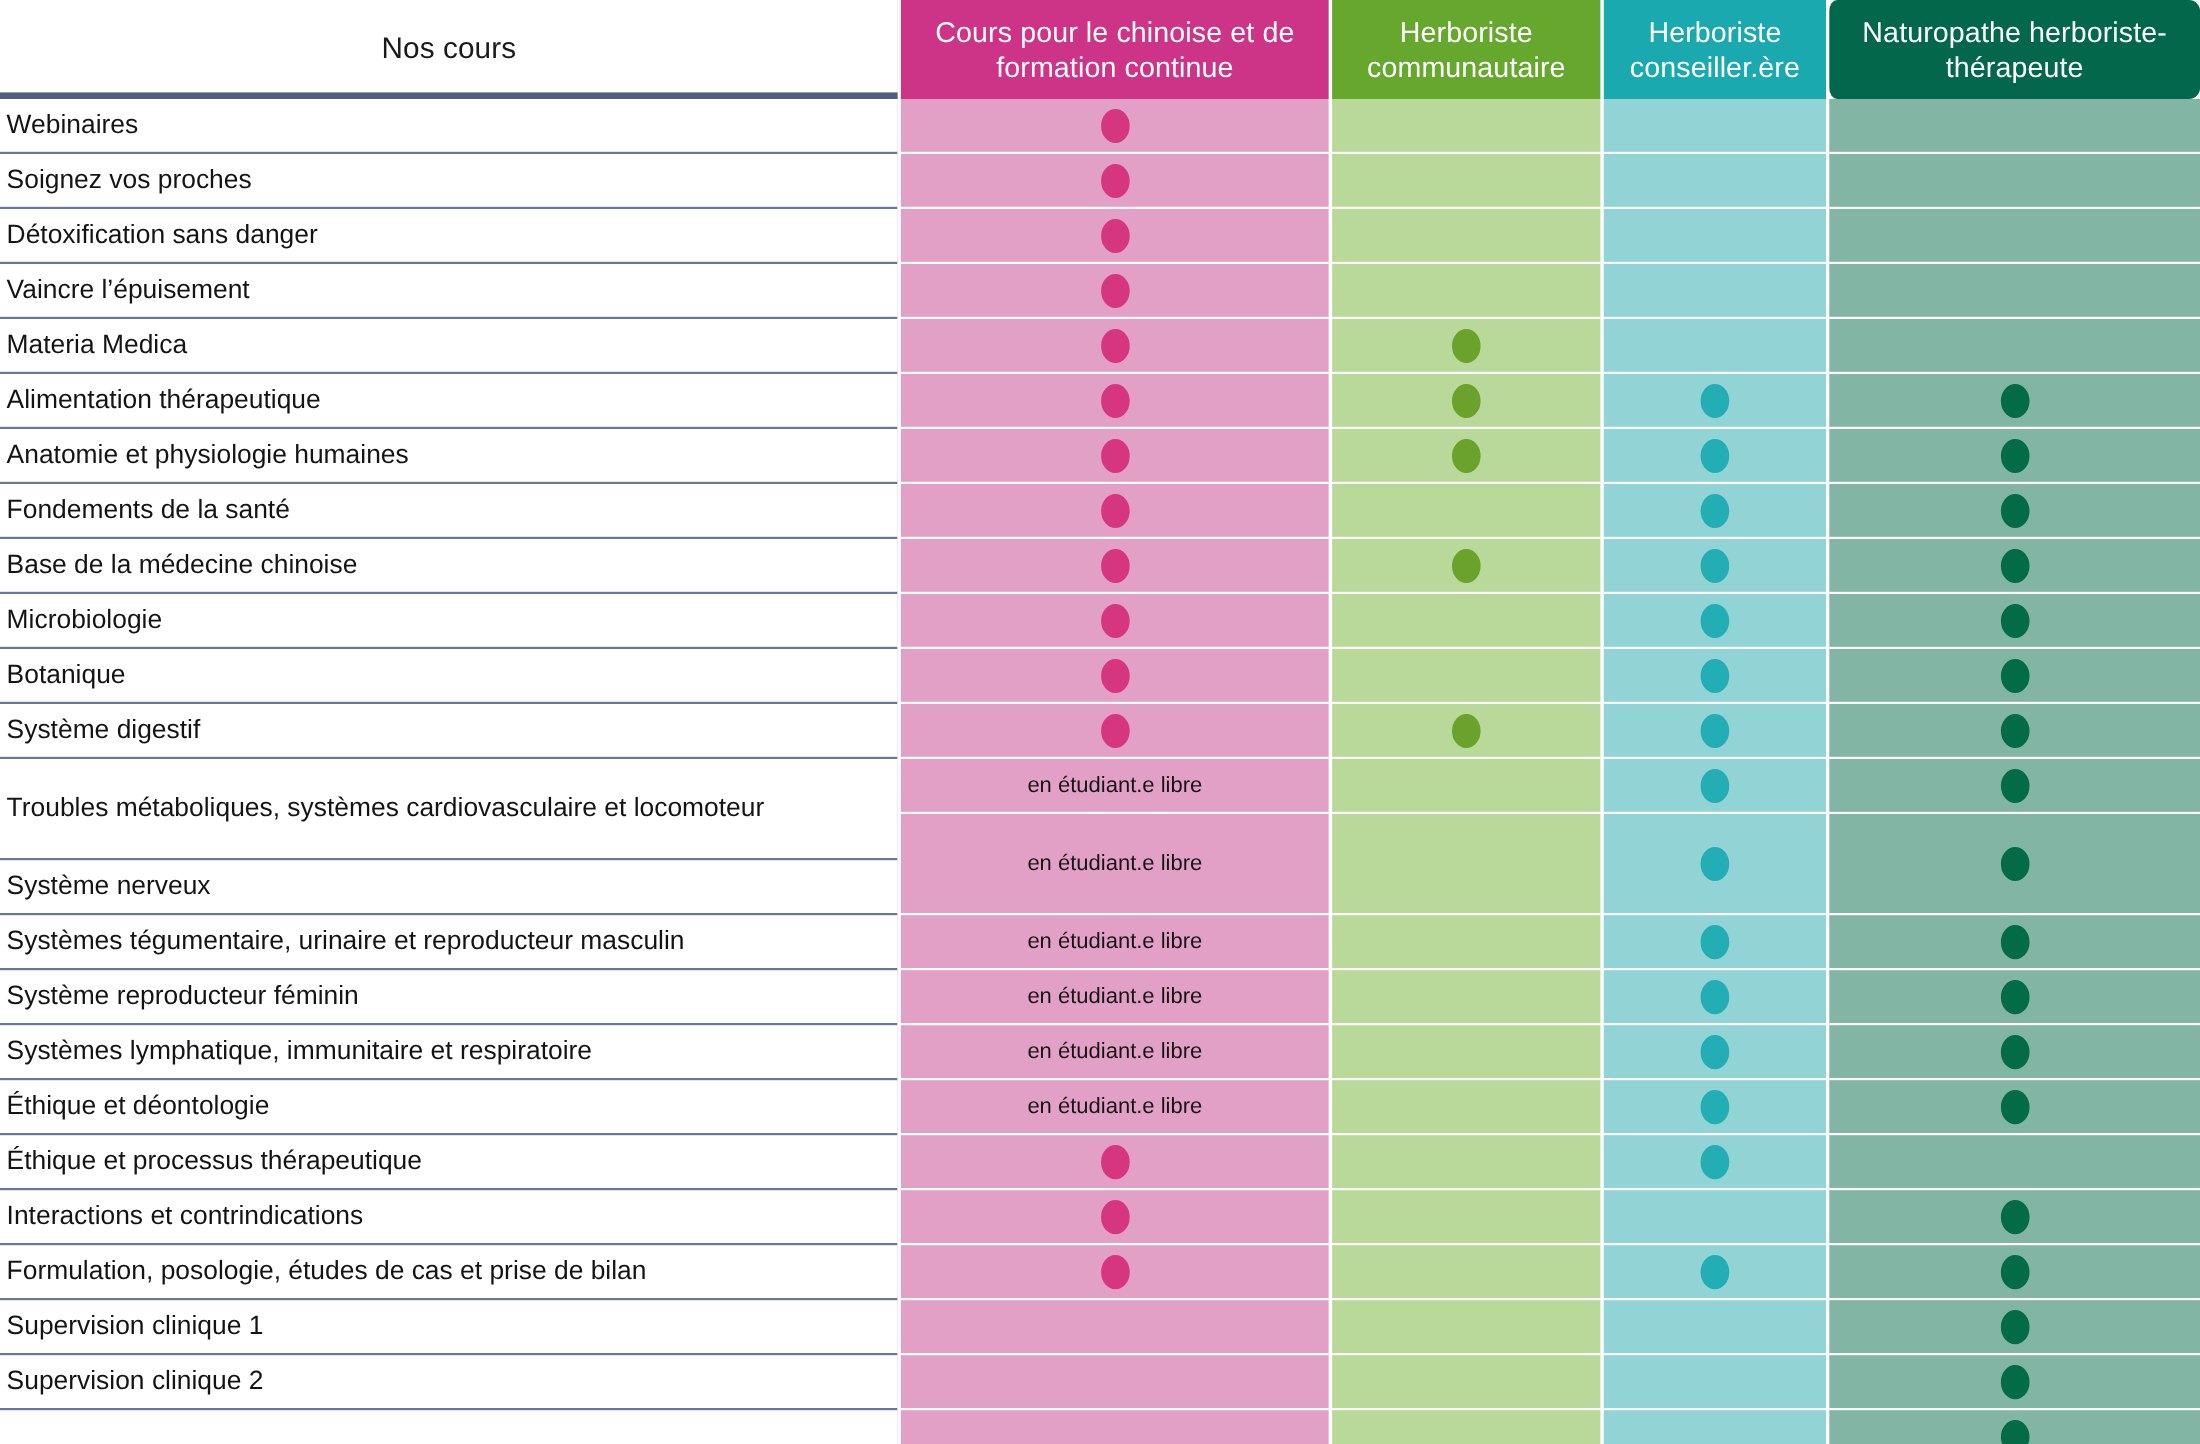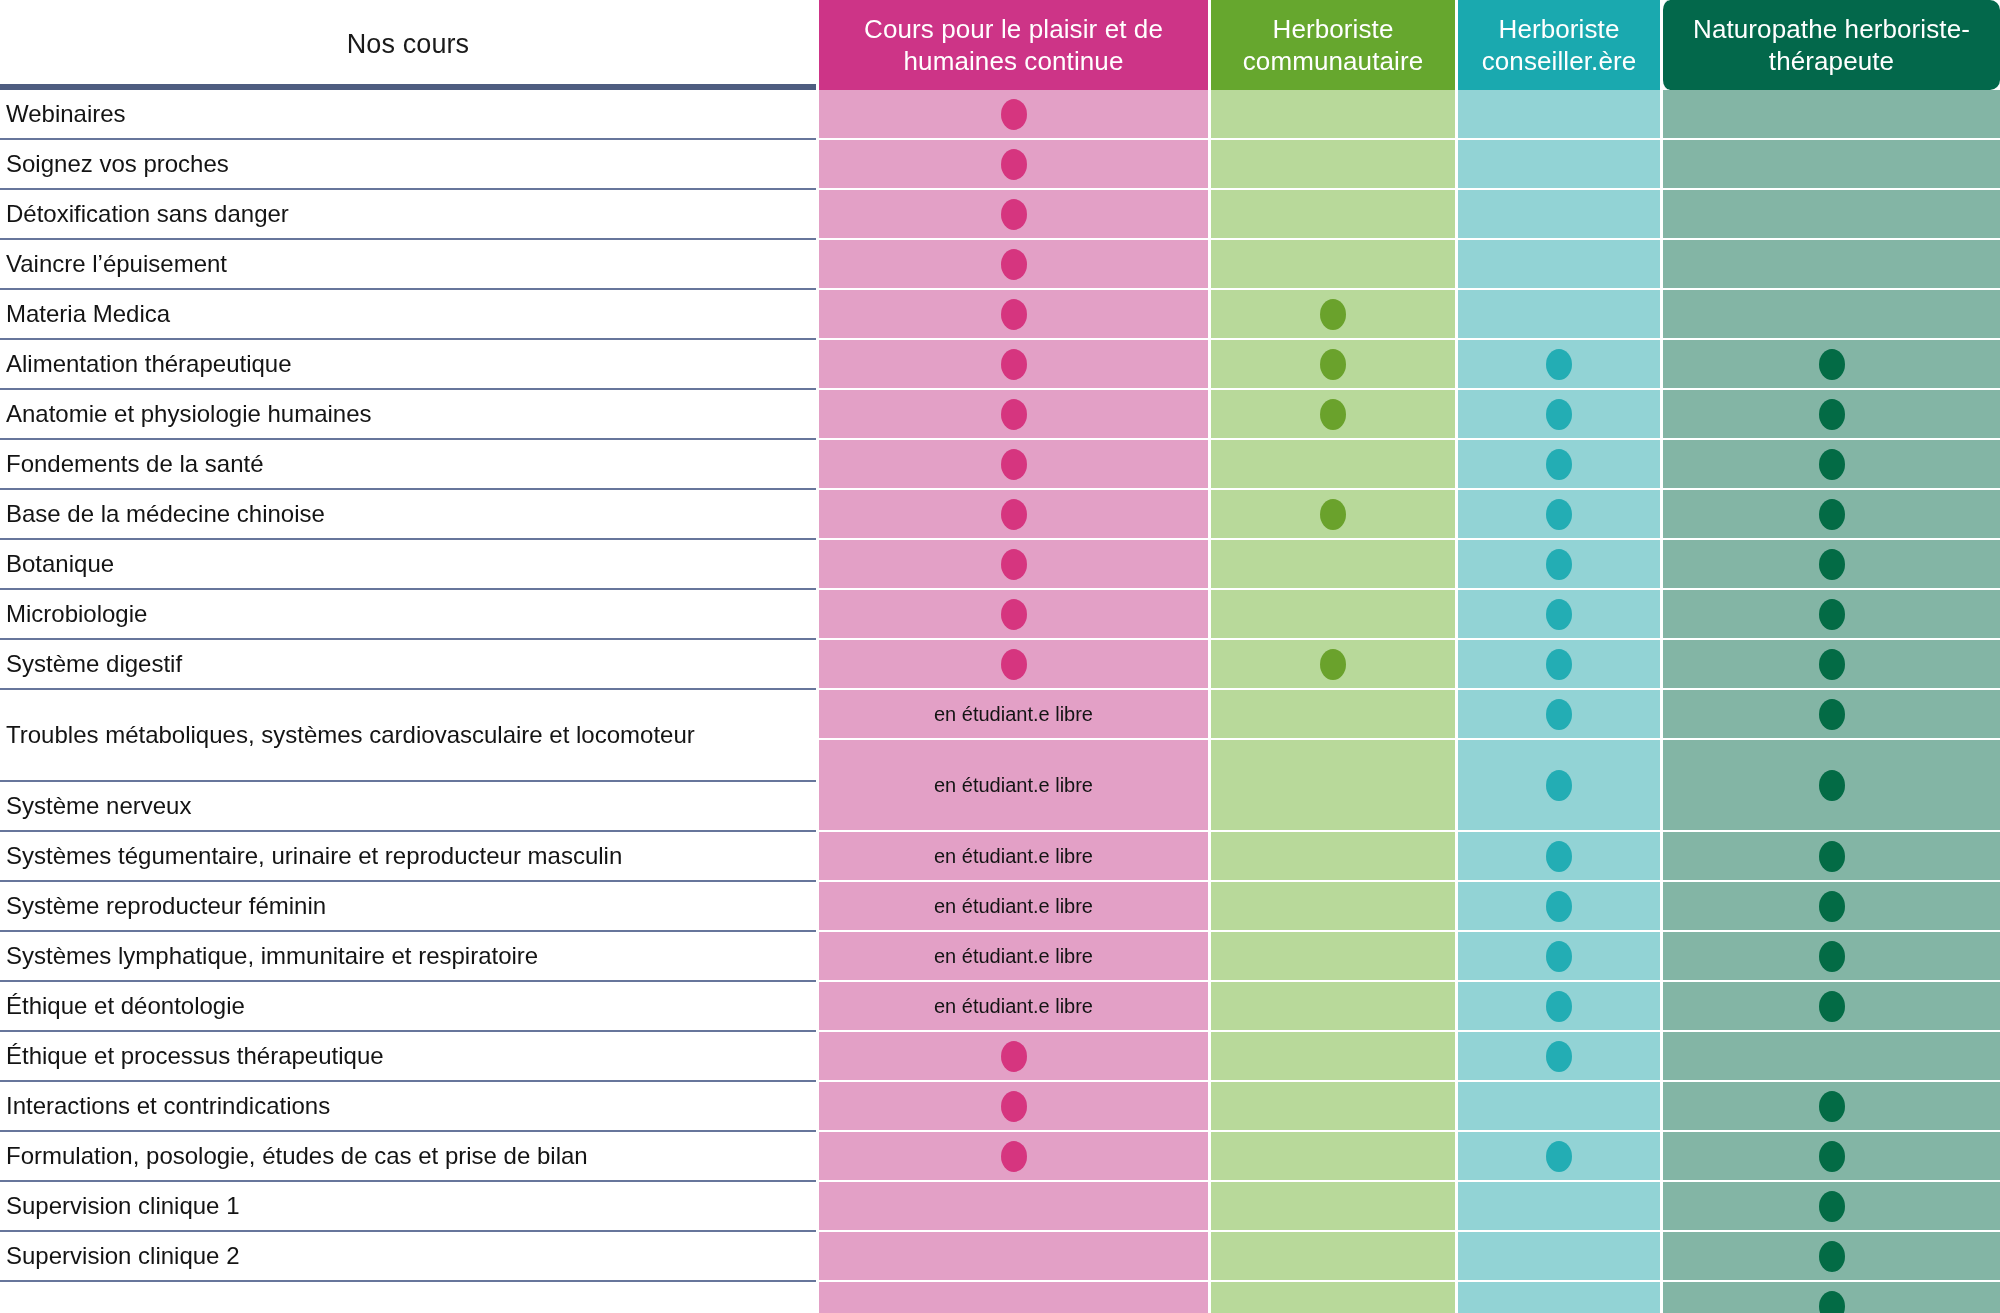--- a/index.html
+++ b/index.html
@@ -134,21 +134,21 @@
 <body>
 
 <div id="comparison-table">
 
   <div class="thead">
     <div class="th th-courses col-0">
       <span>Nos cours</span>
       <div class="header-rule"></div>
     </div>
     <div class="th col-1" style="background:#cd3487">
-      <span>Cours pour le plaisir et de humaines continue</span>
+      <span>Cours pour le chinoise et de formation continue</span>
     </div>
     <div class="th col-2" style="background:#66a72e">
       <span>Herboriste communautaire</span>
     </div>
     <div class="th col-3" style="background:#1aa9af">
       <span>Herboriste conseiller.ère</span>
     </div>
     <div class="th col-4" style="background:#03684b">
       <span>Naturopathe herboriste-thérapeute</span>
     </div>
@@ -158,22 +158,22 @@
     <div class="label-col" id="label-col">
         <div class="row-label" style="height: 50px; flex: 0 0 50px;">Webinaires</div>
         <div class="row-label" style="height: 50px; flex: 0 0 50px;">Soignez vos proches</div>
         <div class="row-label" style="height: 50px; flex: 0 0 50px;">Détoxification sans danger</div>
         <div class="row-label" style="height: 50px; flex: 0 0 50px;">Vaincre l’épuisement</div>
         <div class="row-label" style="height: 50px; flex: 0 0 50px;">Materia Medica</div>
         <div class="row-label" style="height: 50px; flex: 0 0 50px;">Alimentation thérapeutique</div>
         <div class="row-label" style="height: 50px; flex: 0 0 50px;">Anatomie et physiologie humaines</div>
         <div class="row-label" style="height: 50px; flex: 0 0 50px;">Fondements de la santé</div>
         <div class="row-label" style="height: 50px; flex: 0 0 50px;">Base de la médecine chinoise</div>
+        <div class="row-label" style="height: 50px; flex: 0 0 50px;">Microbiologie</div>
         <div class="row-label" style="height: 50px; flex: 0 0 50px;">Botanique</div>
-        <div class="row-label" style="height: 50px; flex: 0 0 50px;">Microbiologie</div>
         <div class="row-label" style="height: 50px; flex: 0 0 50px;">Système digestif</div>
         <div class="row-label" style="height: 92px; flex: 0 0 92px;">Troubles métaboliques, systèmes cardiovasculaire et   locomoteur</div>
         <div class="row-label" style="height: 50px; flex: 0 0 50px;">Système nerveux</div>
         <div class="row-label" style="height: 50px; flex: 0 0 50px;">Systèmes tégumentaire, urinaire et reproducteur masculin</div>
         <div class="row-label" style="height: 50px; flex: 0 0 50px;">Système reproducteur féminin</div>
         <div class="row-label" style="height: 50px; flex: 0 0 50px;">Systèmes lymphatique, immunitaire et respiratoire</div>
         <div class="row-label" style="height: 50px; flex: 0 0 50px;">Éthique et déontologie</div>
         <div class="row-label" style="height: 50px; flex: 0 0 50px;">Éthique et processus thérapeutique</div>
         <div class="row-label" style="height: 50px; flex: 0 0 50px;">Interactions et contrindications</div>
         <div class="row-label" style="height: 50px; flex: 0 0 50px;">Formulation, posologie, études de cas et prise de bilan</div>

